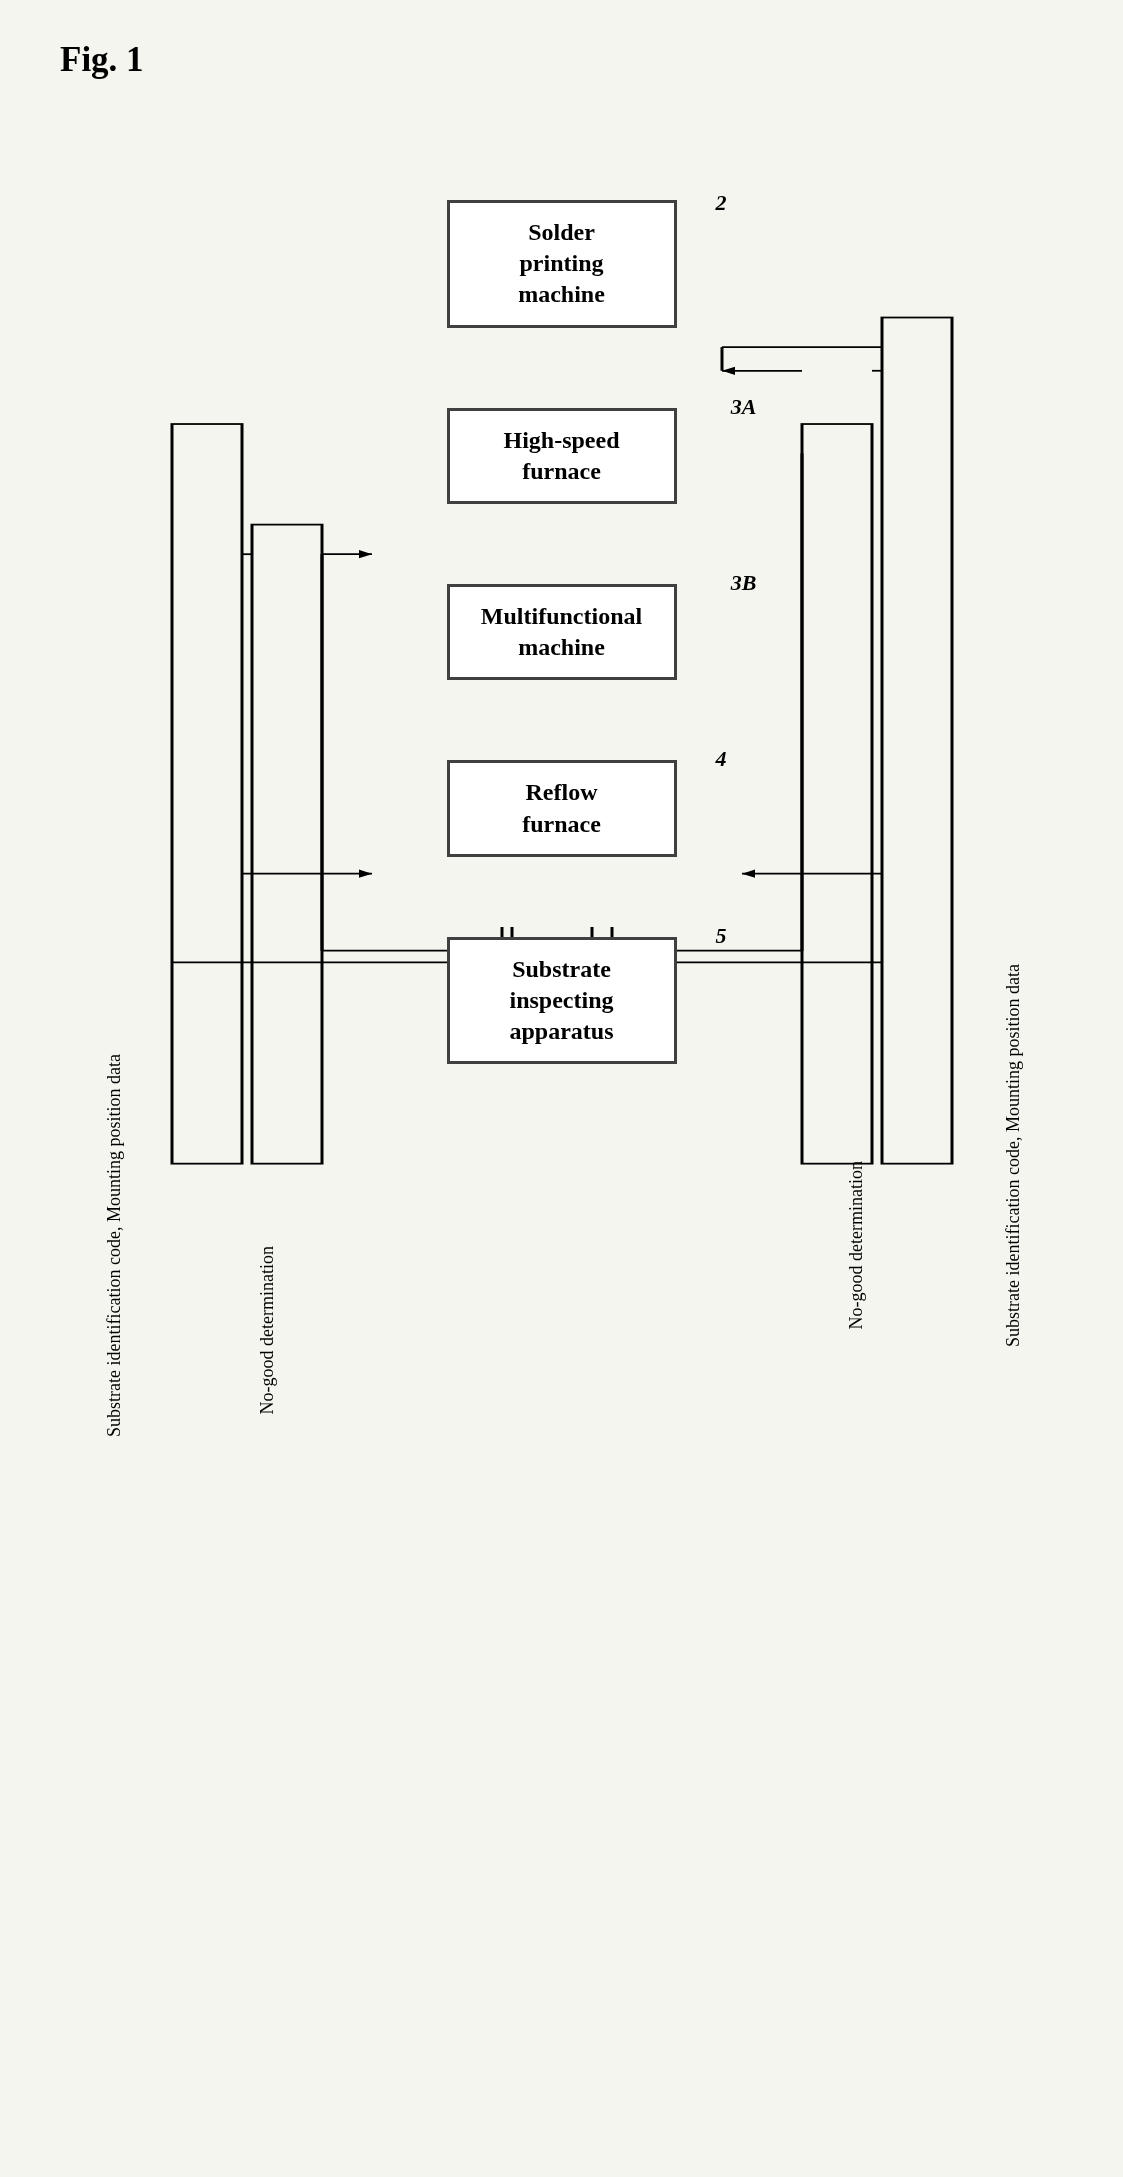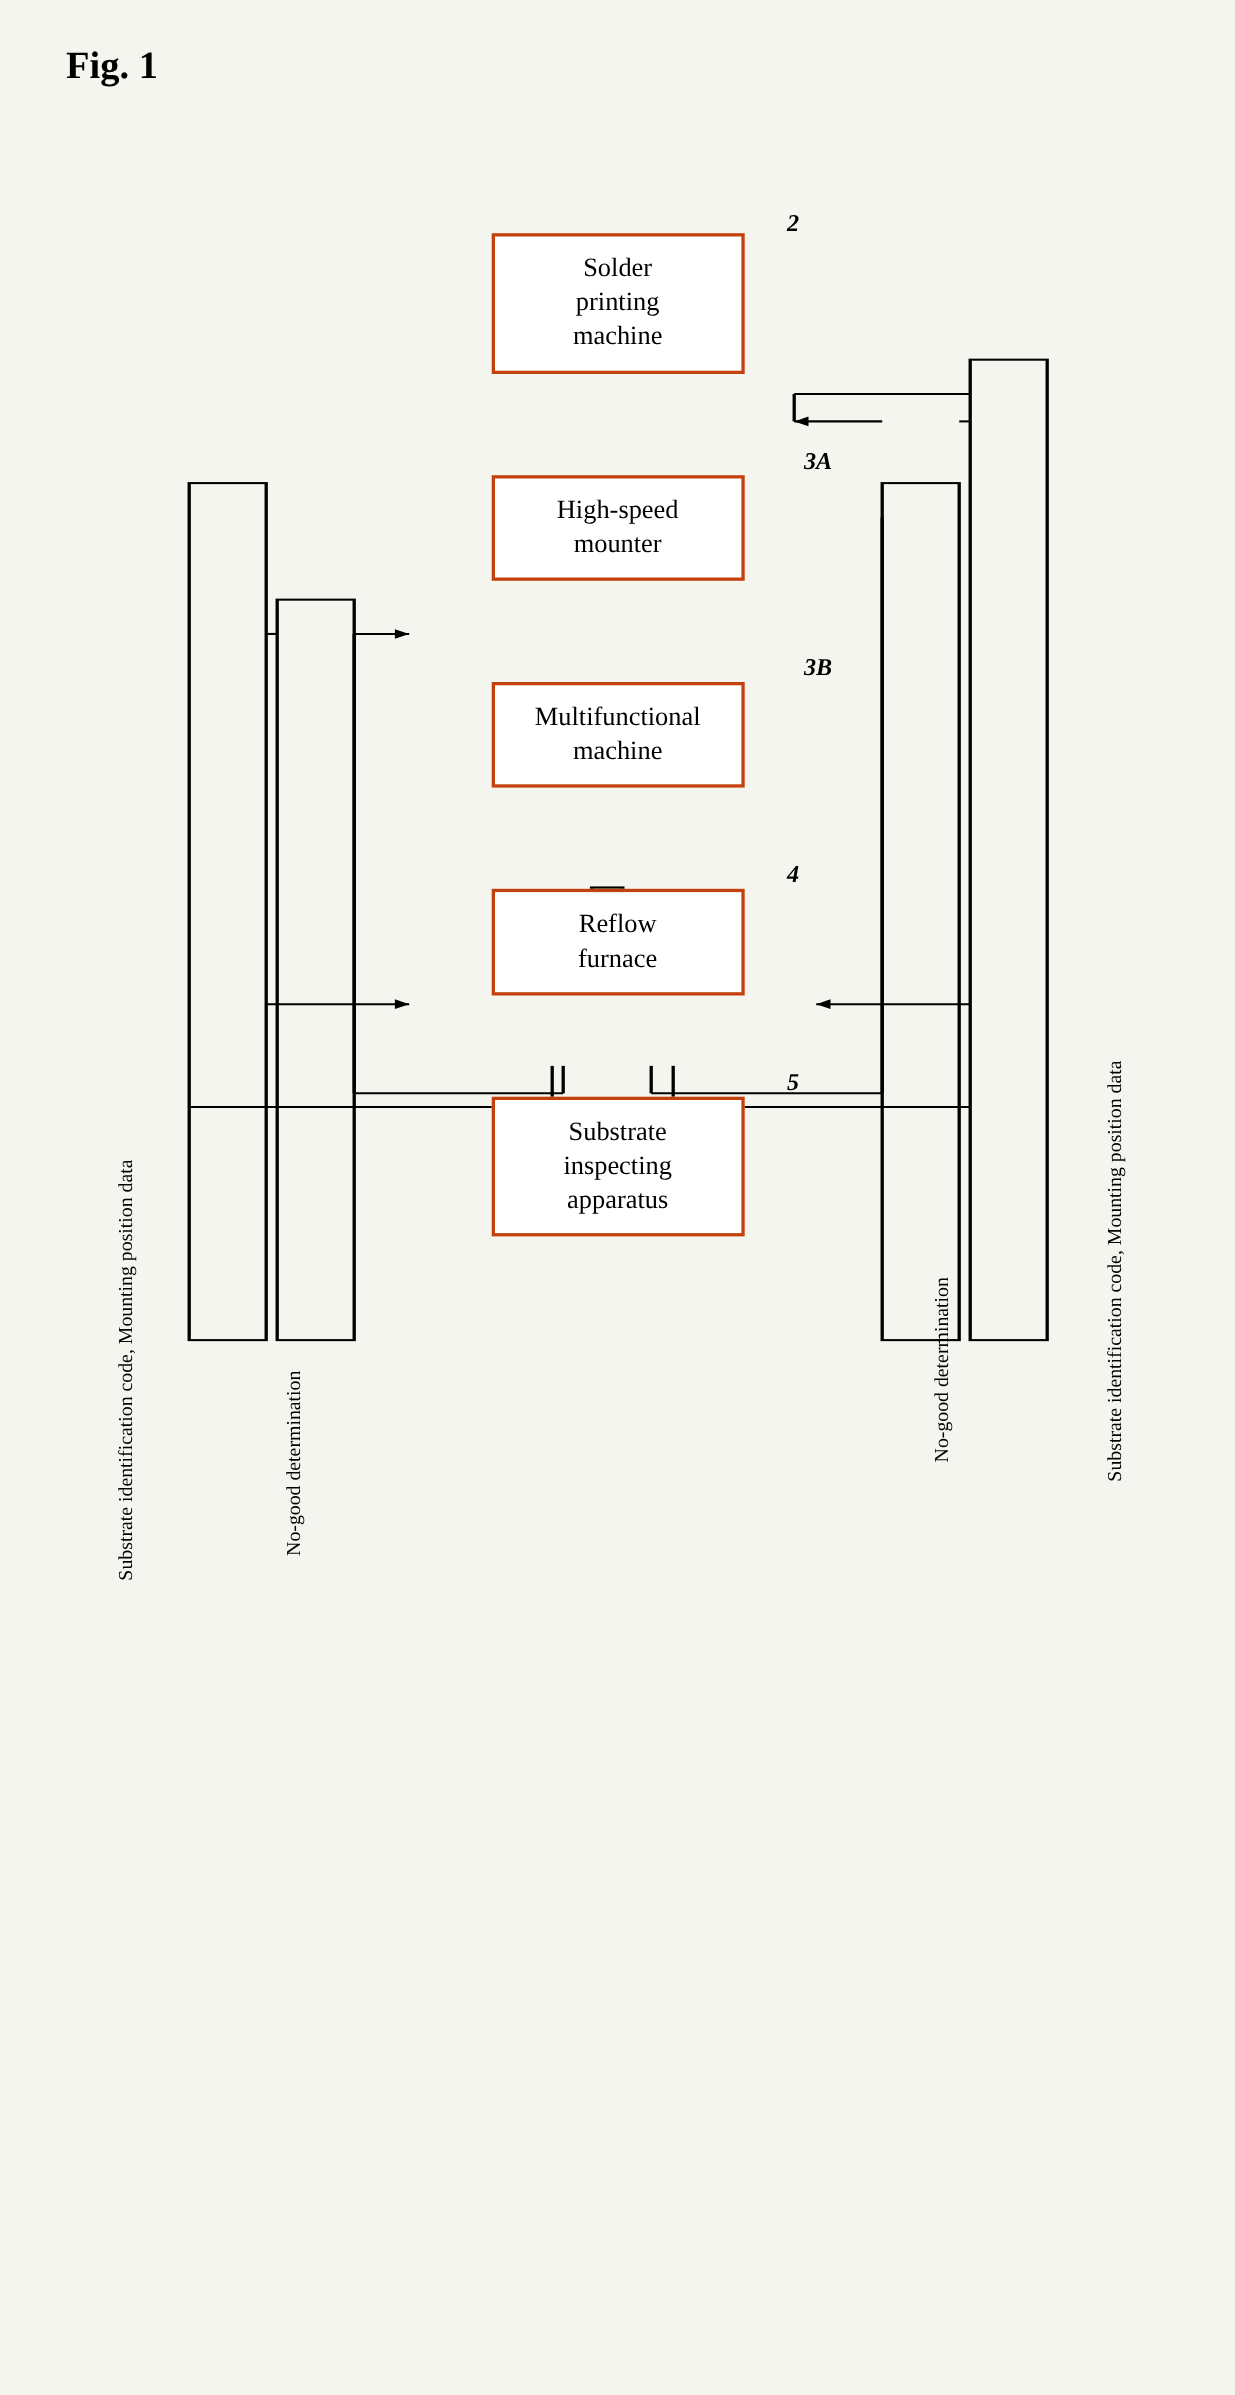--- a/index.html
+++ b/index.html
@@ -13,35 +13,34 @@
     }
 
     .fig-label {
       font-size: 35px;
       font-weight: bold;
       margin-bottom: 60px;
     }
 
     
     .process-box {
-      border: 3px solid #c2410c;
+      border: 3px solid #404040;
       background: #fff;
       text-align: center;
       font-size: 24px;
-      font-weight: normal;
+      font-weight: bold;
       padding: 14px 20px;
       width: 230px;
       min-height: 80px;
       display: flex;
       align-items: center;
       justify-content: center;
       line-height: 1.3;
       position: relative;
       z-index: 2;
-      margin-top: 12px;
     }
 
     
     .ref-num {
       font-size: 22px;
       font-weight: bold;
       font-style: italic;
       position: absolute;
     }
 
@@ -158,21 +157,21 @@
 machine</span>
       </div>
       <span class="ref-num" style="top:-10px; right:-50px;">2</span>
     </div>
 
     <div style="height: 80px;"></div>
 
     <div style="position:relative;">
       <div class="process-box">
         <span style="white-space:pre-line;">High-speed
-mounter</span>
+furnace</span>
       </div>
       <span class="ref-num" style="top:-14px; right:-80px;">3A</span>
     </div>
 
     <div style="height: 80px;"></div>
 
     <div style="position:relative;">
       <div class="process-box">
         <span style="white-space:pre-line;">Multifunctional
 machine</span>

